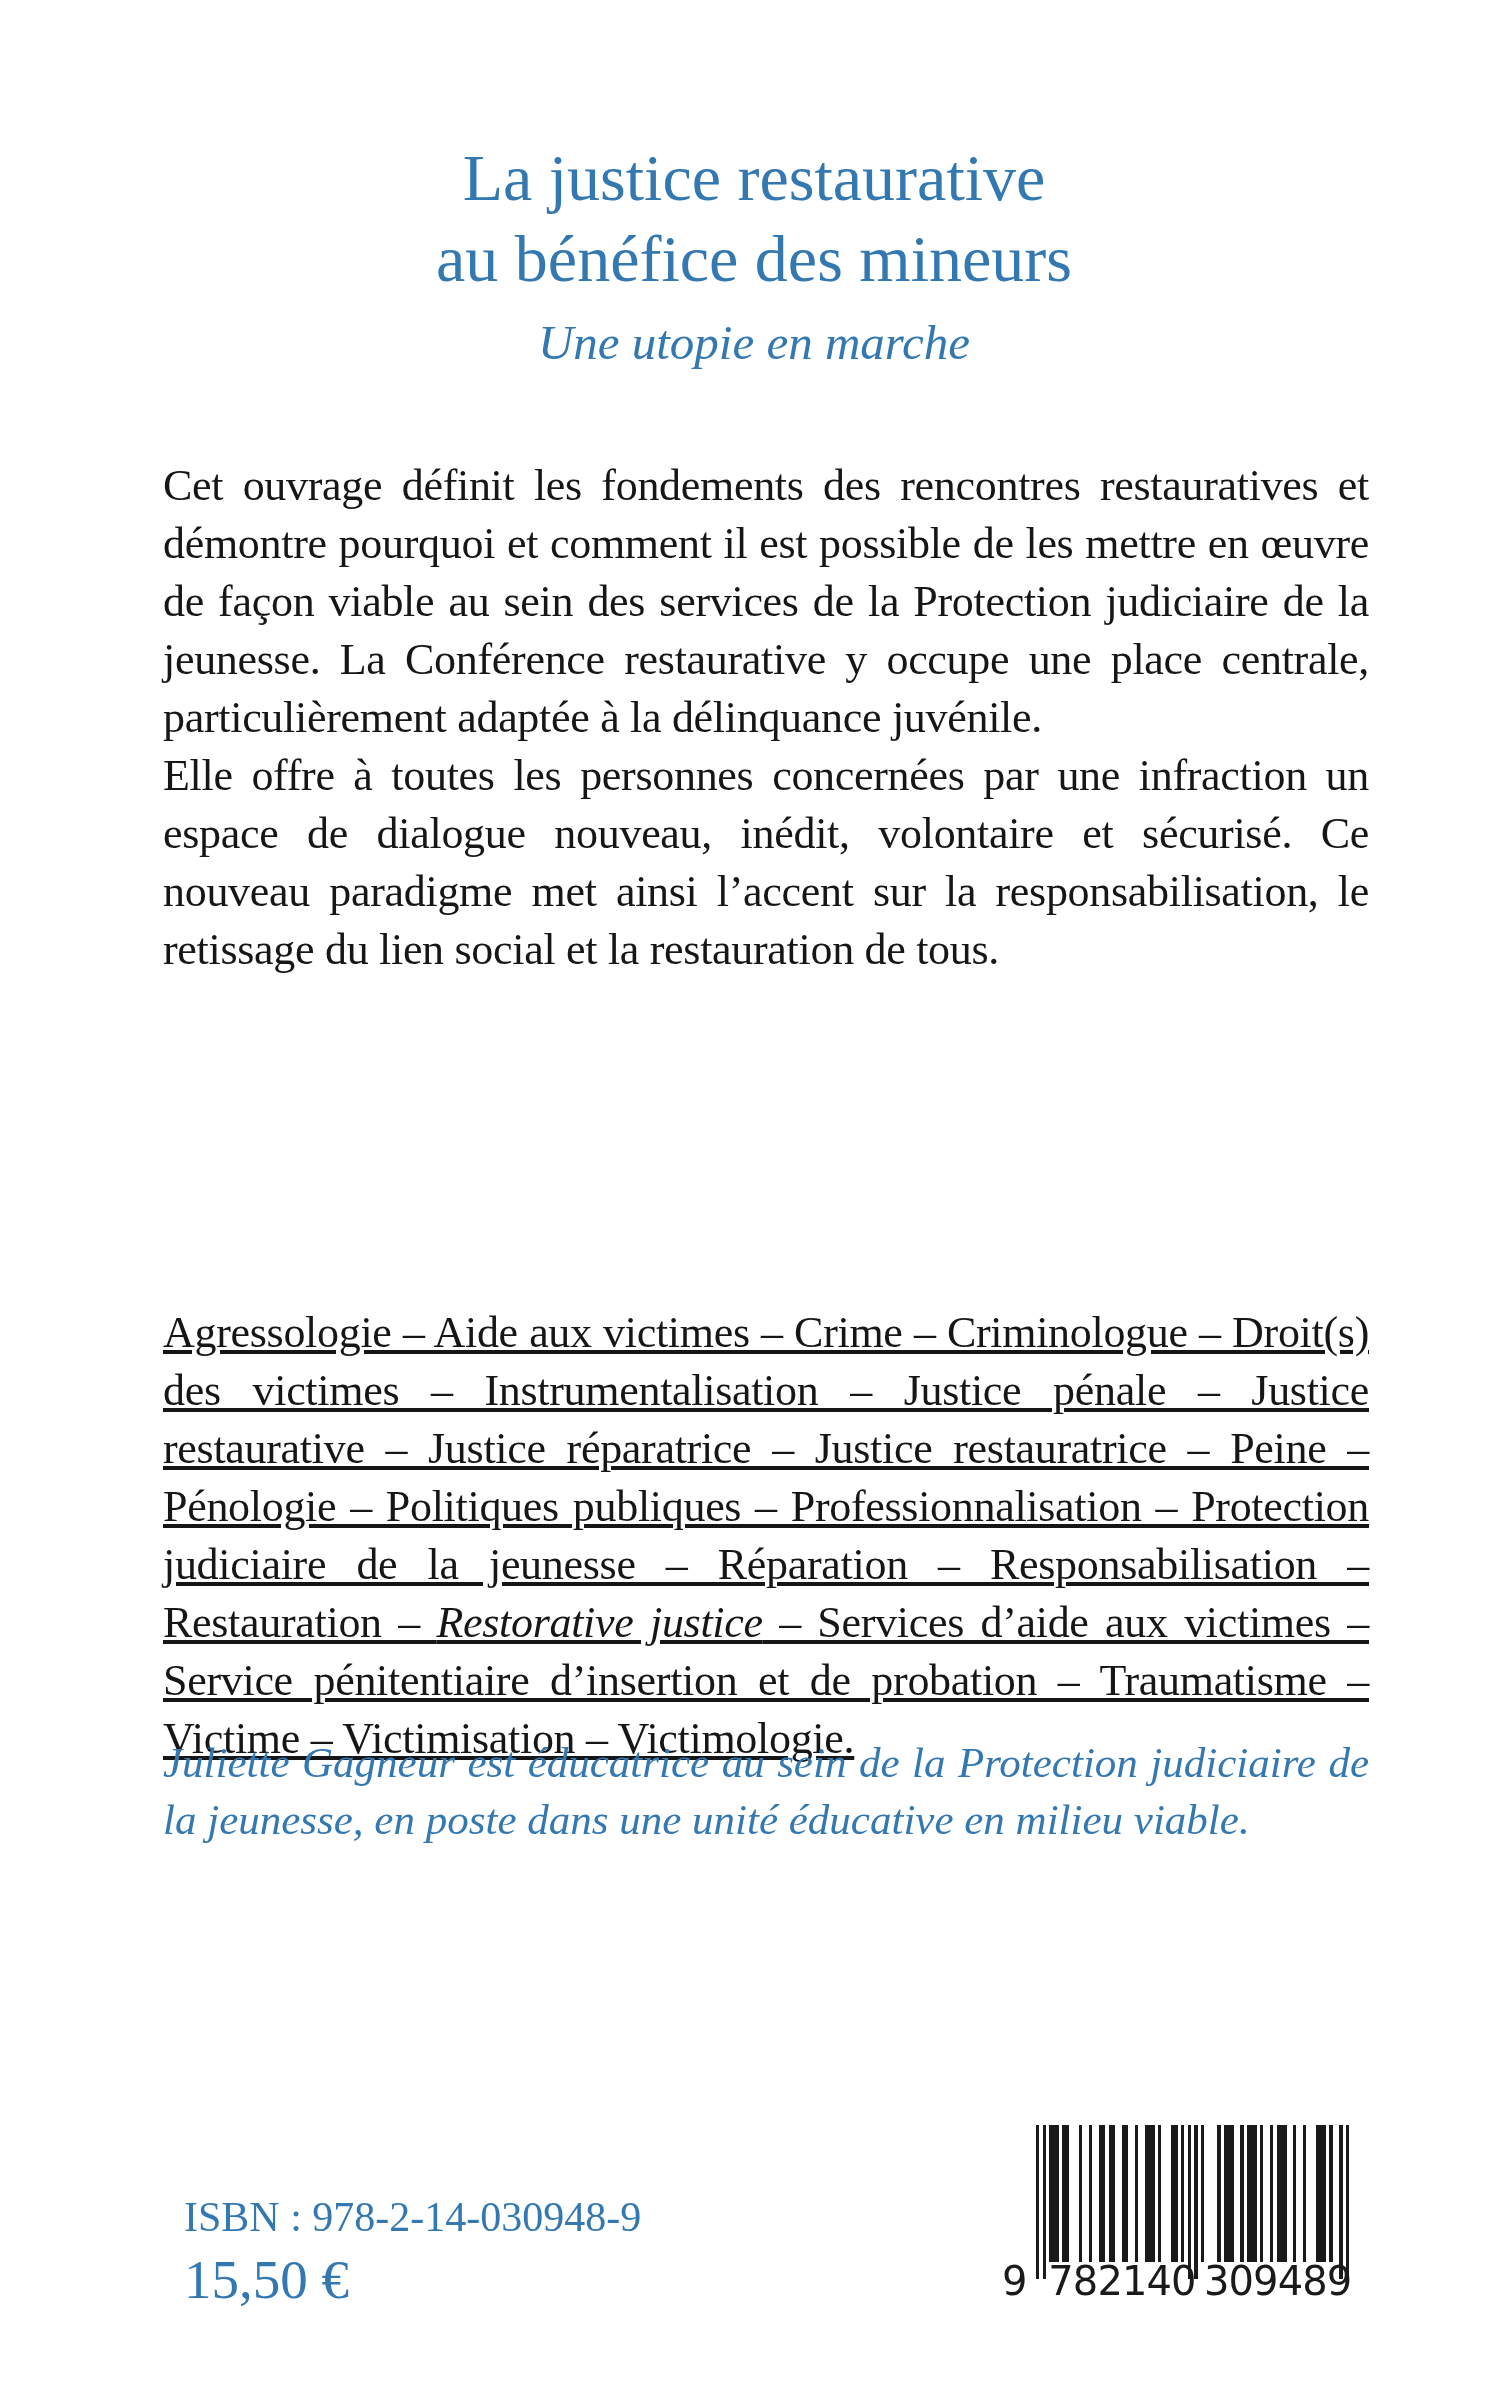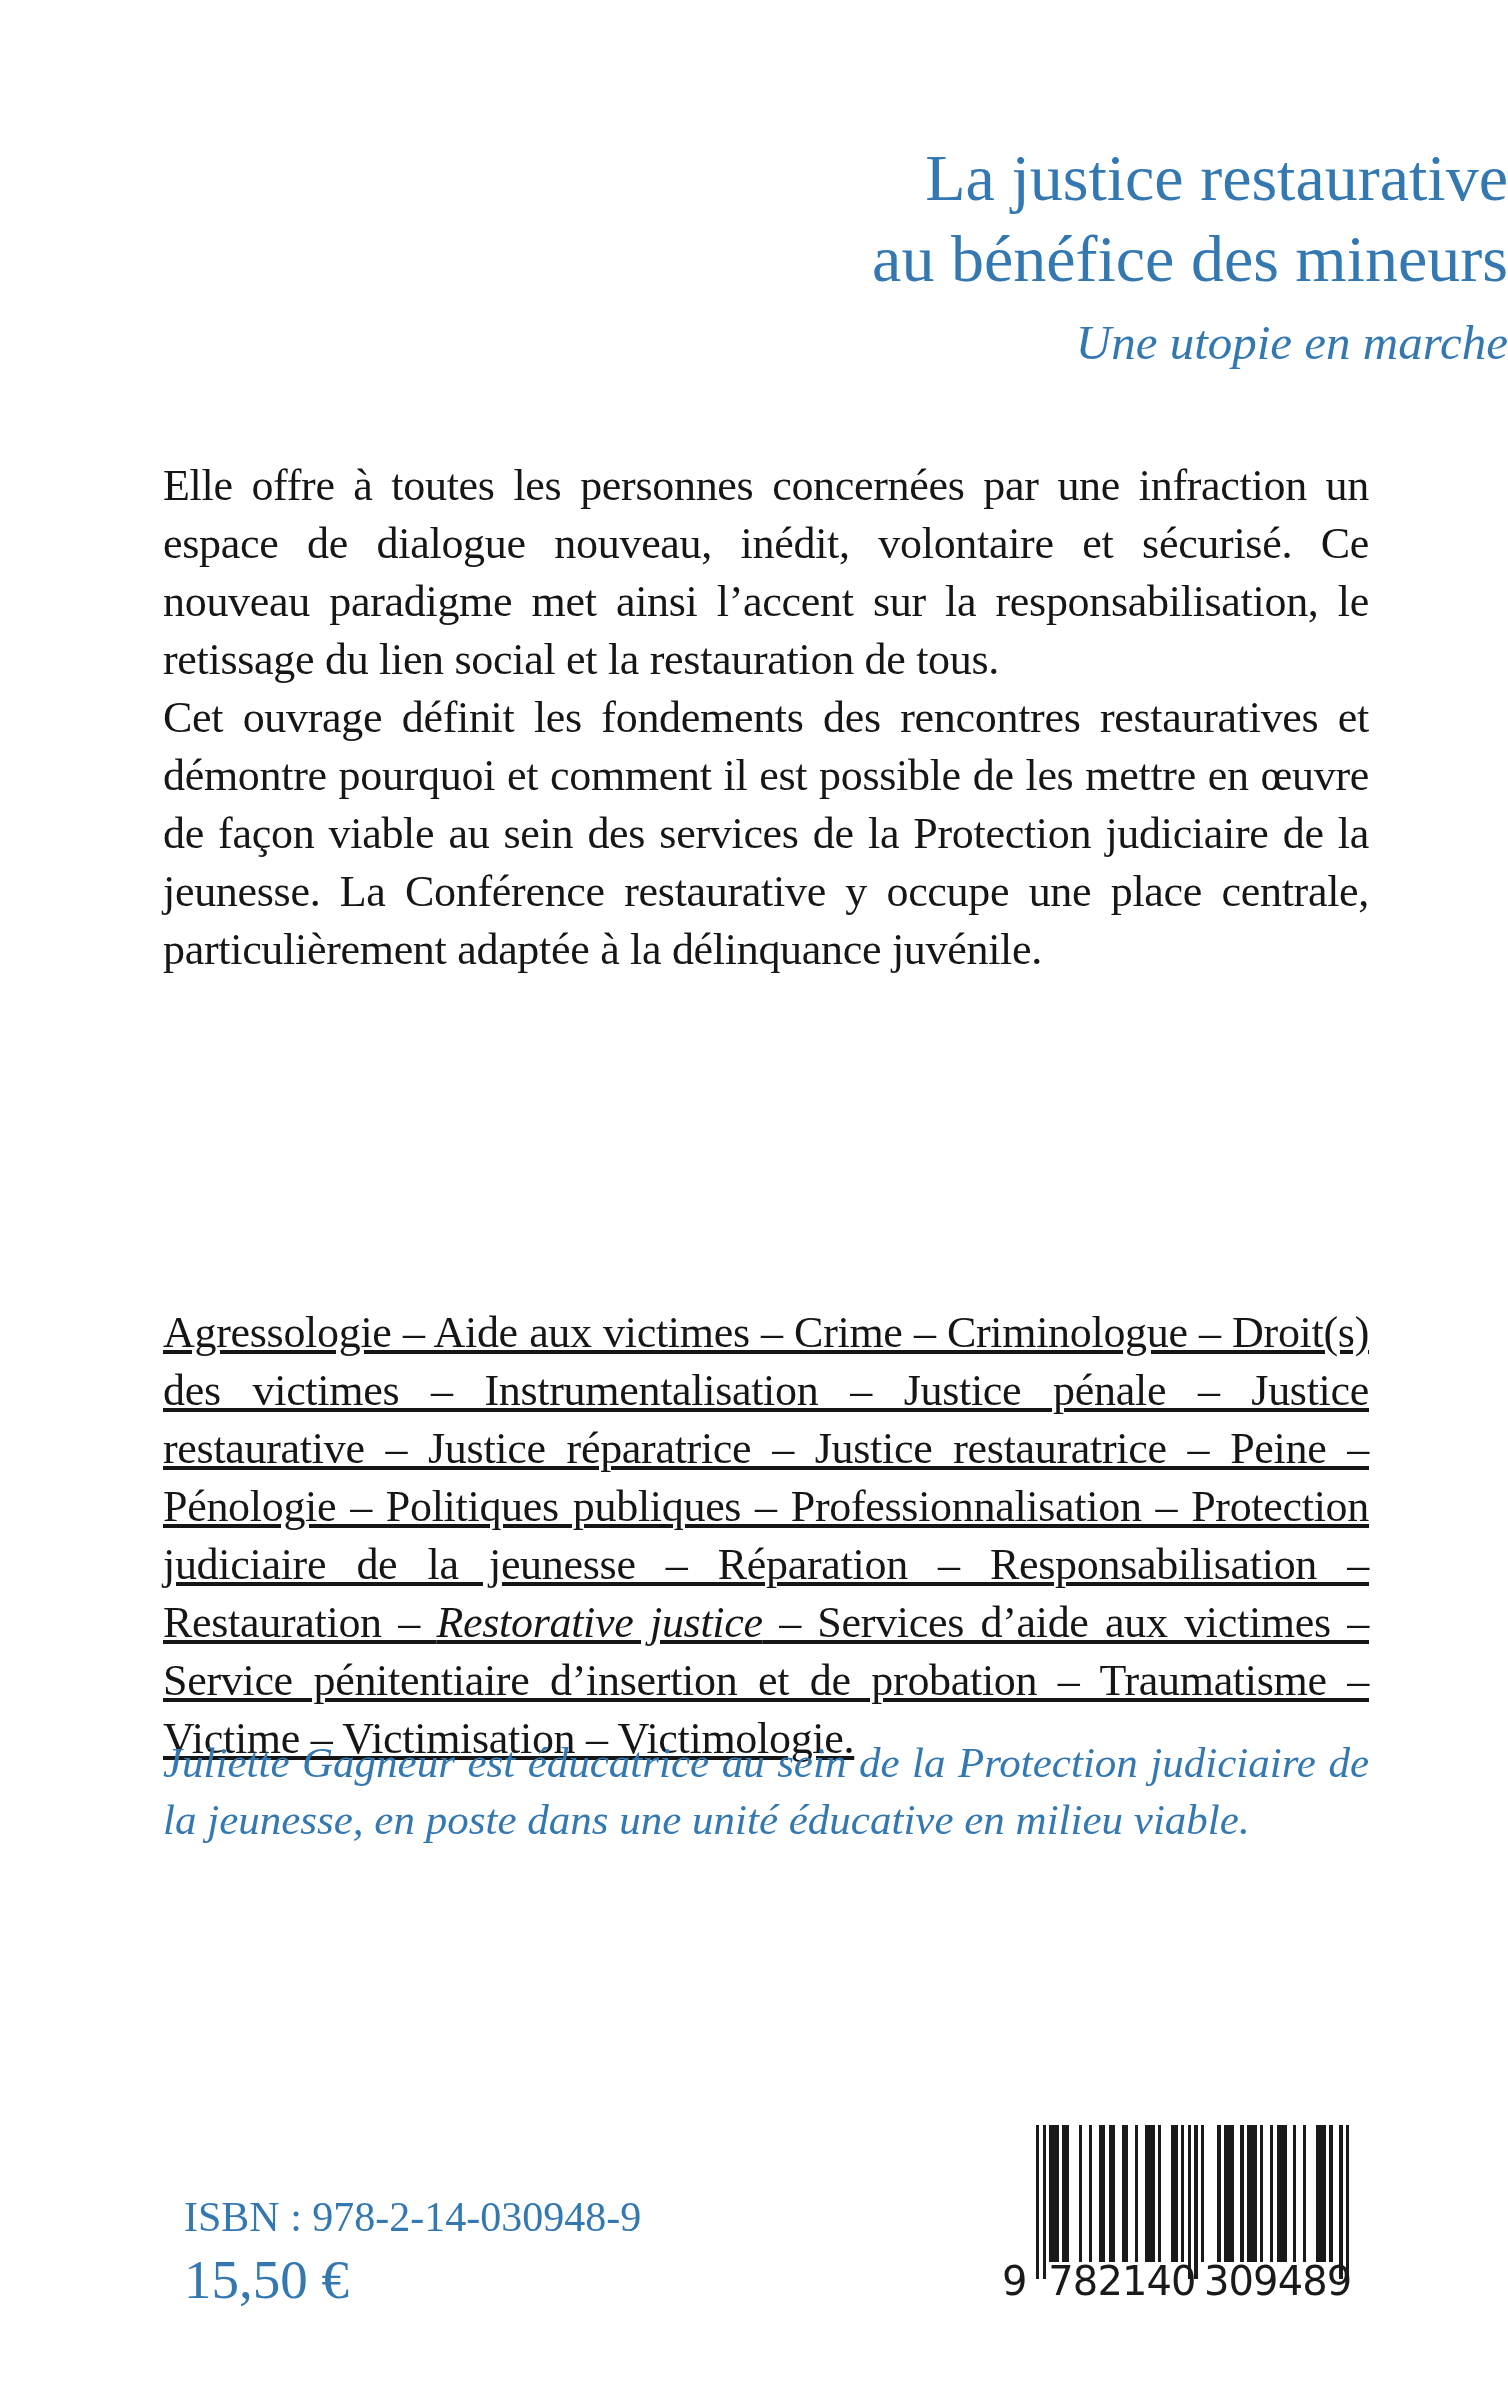--- a/index.html
+++ b/index.html
@@ -4,21 +4,21 @@
 <style>
   :root { --blue:#3478b2; --ink:#161616; --bc-ink:#1a1a1a; }
   html,body { margin:0; padding:0; background:#e8e8e8; }
   .page {
     position:relative; width:1508px; height:2403px; margin:0 auto;
     background:#ffffff; overflow:hidden;
     font-family:"Liberation Serif","DejaVu Serif",serif;
     color:var(--ink);
   }
   
-  .title-block { position:absolute; top:137px; left:0; right:0; text-align:right; color:var(--blue); }
+  .title-block { position:absolute; top:137px; left:0; right:0; text-align:center; color:var(--blue); }
   .title-line { margin:0; font-size:66px; line-height:81px; font-weight:normal; letter-spacing:0; }
   .subtitle { margin-top:13.2px; font-size:49px; line-height:61px; font-style:italic; }
   
   .synopsis {
     position:absolute; top:457px; left:163px; width:1206px;
     font-size:44px; line-height:58px; text-align:justify; letter-spacing:-0.3px;
   }
   .synopsis p { margin:0; }
   .keywords {
     position:absolute; top:1304px; left:163px; width:1206px;
@@ -57,22 +57,22 @@
 
 <div class="page">
 
   <header class="title-block">
     <h1 class="title-line">La justice restaurative</h1>
     <h1 class="title-line">au bénéfice des mineurs</h1>
     <div class="subtitle">Une utopie en marche</div>
   </header>
 
   <section class="synopsis">
+    <p>Cet ouvrage définit les fondements des rencontres restauratives et démontre pourquoi et comment il est possible de les mettre en œuvre de façon viable au sein des services de la Protection judiciaire de la jeunesse. La Conférence restaurative y occupe une place centrale, particulièrement adaptée à la délinquance juvénile.</p>
     <p>Elle offre à toutes les personnes concernées par une infraction un espace de dialogue nouveau, inédit, volontaire et sécurisé. Ce nouveau paradigme met ainsi l’accent sur la responsabilisation, le retissage du lien social et la restauration de tous.</p>
-    <p>Cet ouvrage définit les fondements des rencontres restauratives et démontre pourquoi et comment il est possible de les mettre en œuvre de façon viable au sein des services de la Protection judiciaire de la jeunesse. La Conférence restaurative y occupe une place centrale, particulièrement adaptée à la délinquance juvénile.</p>
   </section>
 
   <section class="keywords">
     <p><span>Agressologie – Aide aux victimes – Crime – Criminologue – Droit(s) des victimes – Instrumentalisation – Justice pénale – Justice restaurative – Justice réparatrice – Justice restauratrice – Peine – Pénologie – Politiques publiques – Professionnalisation – Protection judiciaire de la jeunesse – Réparation – Responsabilisation – Restauration – </span><em>Restorative justice</em><span> – Services d’aide aux victimes – Service pénitentiaire d’insertion et de probation – Traumatisme – Victime – Victimisation – Victimologie.</span></p>
   </section>
 
   <section class="author-note">
     <p><span class="author-name">Juliette Gagneur</span><span> est éducatrice au sein de la Protection judiciaire de la jeunesse, en poste dans une unité éducative en milieu viable.</span></p>
   </section>
 

